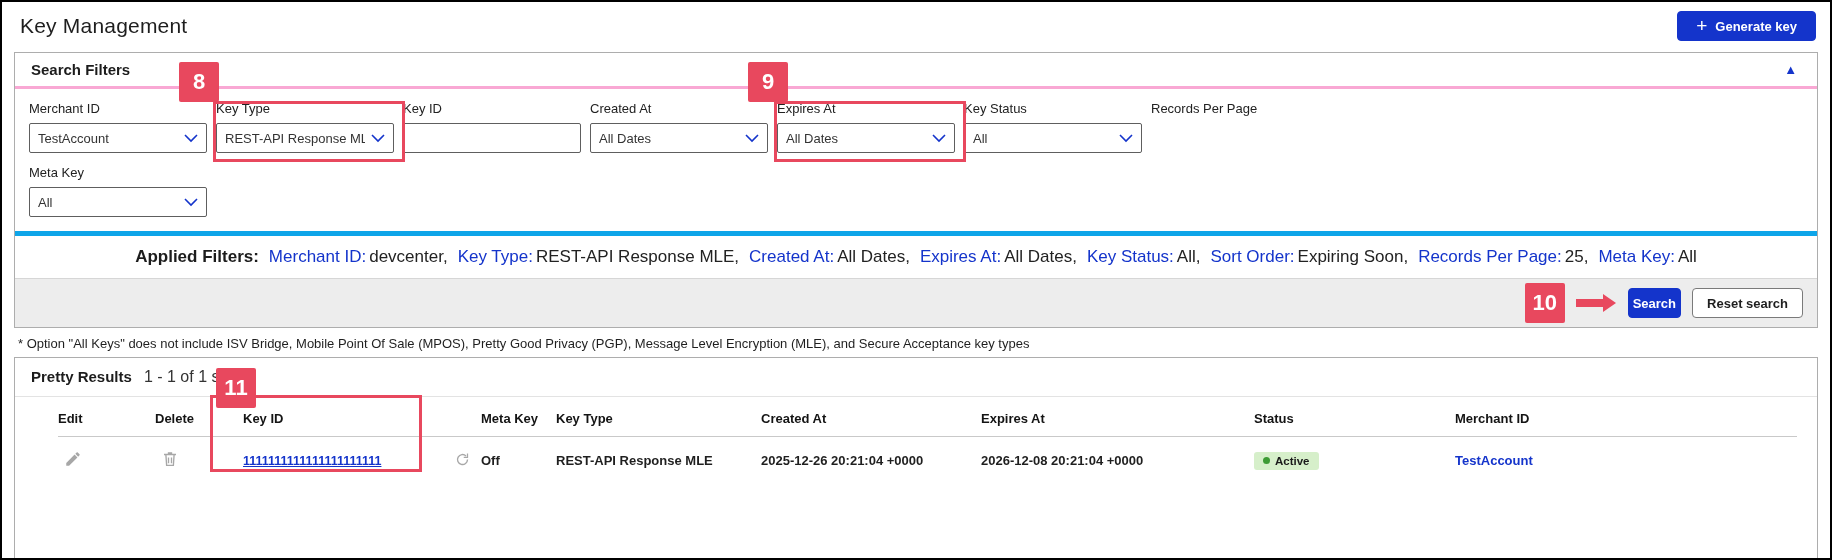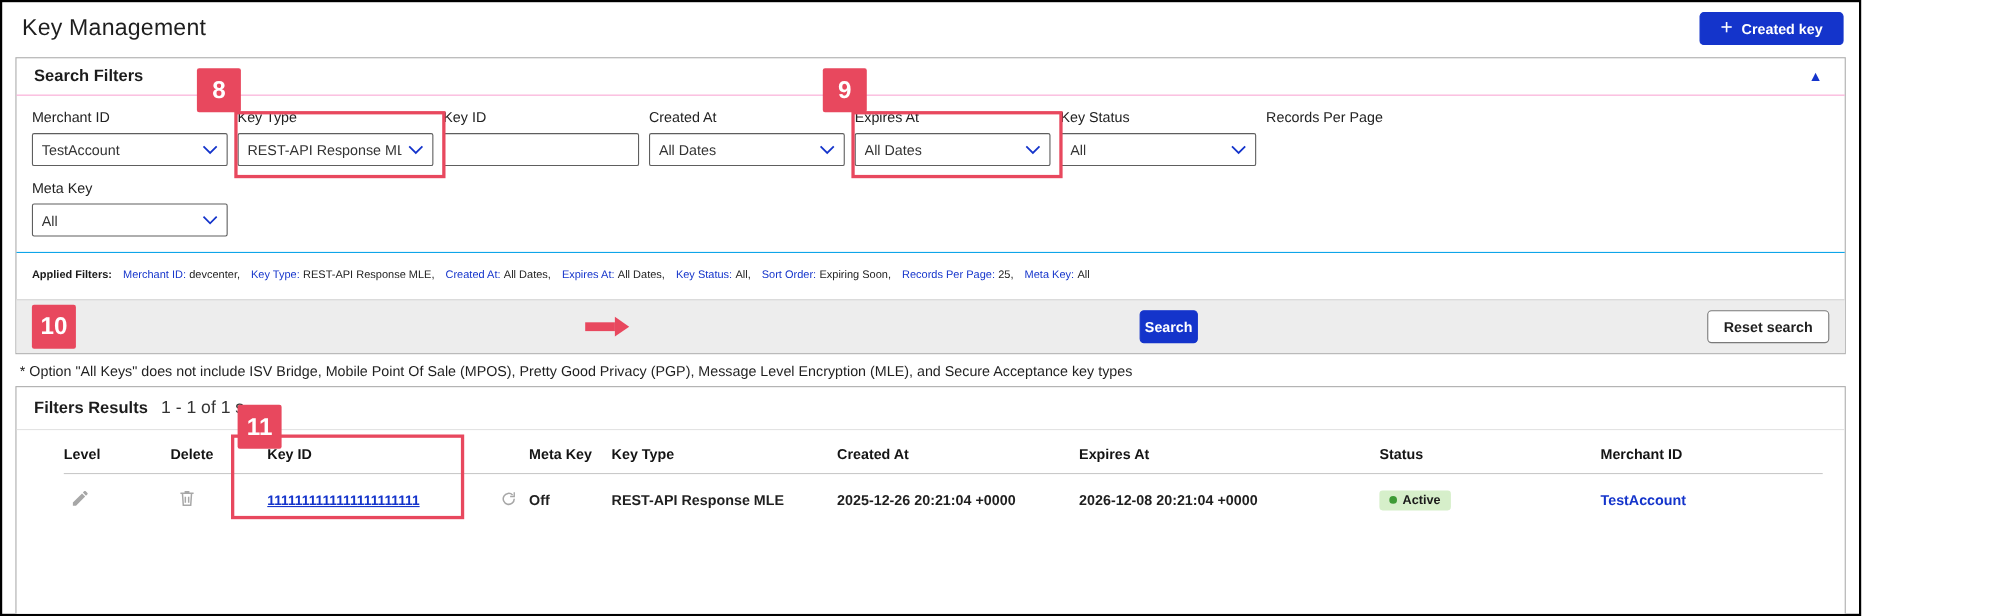--- a/index.html
+++ b/index.html
@@ -5,57 +5,57 @@
 <style>
   :root{
     --accent-blue:#1434cb;
     --annotation-red:#e8485e;
     --status-green-bg:#d6efca;
     --status-green-dot:#3d9b35;
   }
   *{box-sizing:border-box;margin:0;padding:0;}
   html,body{background:#fff;}
   body{font-family:"Liberation Sans","DejaVu Sans",sans-serif;color:#1f1f1f;}
-  .page{position:relative;width:1692px;height:560px;border:2px solid #000;background:#fff;overflow:hidden;}
+  .page{position:relative;width:1832px;height:560px;border:2px solid #000;background:#fff;overflow:hidden;}
 
   
   .topbar{display:flex;justify-content:space-between;align-items:flex-start;padding:9px 14px 0 18px;height:50px;}
   .page-title{font-size:21px;font-weight:500;color:#1e1e1e;letter-spacing:.2px;padding-top:3px;}
   .btn{display:inline-flex;align-items:center;justify-content:center;font-family:inherit;font-size:13px;font-weight:700;border-radius:4px;cursor:pointer;height:30px;}
   .btn-primary{background:var(--accent-blue);color:#fff;border:1px solid var(--accent-blue);padding:0 4px;}
   .btn-secondary{background:#fff;color:#1f1f1f;border:1px solid #7a7a7a;padding:0 14px;}
   .btn-generate{gap:8px;padding:0 18px;}
   .btn-generate .plus{font-size:19px;font-weight:400;line-height:1;margin-top:-2px;}
 
   
   .panel{margin:0 12px;border:1px solid #adadad;background:#fff;}
-  .panel-header{display:flex;justify-content:space-between;align-items:center;padding:8px 20px 8px 16px;border-bottom:1px solid #f9a8d4;}
+  .panel-header{display:flex;justify-content:space-between;align-items:center;padding:8px 20px 8px 16px;border-bottom:3px solid #f9a8d4;}
   .panel-title{font-size:15px;font-weight:700;color:#1c1c1c;}
   .collapse-icon{color:var(--accent-blue);font-size:13px;cursor:pointer;}
 
   
   .filters-body{padding:12px 14px 14px 14px;}
   .filters-row{display:flex;gap:9px;}
   .filters-row + .filters-row{margin-top:12px;}
   .filter-group{width:178px;}
   .filter-label{font-size:13px;color:#222;margin-bottom:7px;}
   .select{display:flex;align-items:center;justify-content:space-between;height:30px;border:1px solid #5e5e5e;border-radius:2px;padding:0 8px 0 8px;background:#fff;cursor:pointer;}
   .select-value{font-size:13px;color:#333;white-space:nowrap;overflow:hidden;}
   .chevron{display:inline-flex;color:var(--accent-blue);flex:0 0 auto;margin-left:6px;}
   .text-input{width:178px;height:30px;border:1px solid #5e5e5e;border-radius:2px;font-family:inherit;font-size:13px;padding:0 8px;color:#333;}
 
   
-  .applied-strip{border-top:1px solid #0ea5e9;padding:12px 14px;font-size:10px;line-height:18px;}
+  .applied-strip{border-top:5px solid #0ea5e9;padding:12px 14px;font-size:17px;line-height:18px;text-align:center;}
   .ap-label{font-weight:700;color:#1c1c1c;}
   .pair{margin-left:10px;white-space:nowrap;}
   .ap-k{color:var(--accent-blue);}
   .ap-v{color:#222;margin-left:3px;}
 
   
-  .actions-row{display:flex;justify-content:space-between;align-items:center;gap:11px;background:#ededed;border-top:1px solid #d6d6d6;padding:4px 14px;min-height:46px;}
+  .actions-row{display:flex;justify-content:flex-end;align-items:center;gap:11px;background:#ededed;border-top:1px solid #d6d6d6;padding:4px 14px;min-height:46px;}
 
   
   .note{margin:8px 0 6px 16px;font-size:13px;color:#1f1f1f;}
 
   
   .results-panel{height:211px;overflow:hidden;}
   .results-header{display:flex;align-items:baseline;gap:12px;padding:10px 16px;border-bottom:1px solid #e3e3e3;}
   .results-count{font-size:16px;color:#333;}
   .table{padding:0 20px 0 43px;}
   .thead{display:flex;padding:14px 0 10px 0;border-bottom:1px solid #c9c9c9;}
@@ -88,21 +88,21 @@
 </style>
 </head>
 <body>
 
 <div class="page">
 
   <div class="topbar">
     <h1 class="page-title">Key Management</h1>
     <button class="btn btn-primary btn-generate">
       <span class="plus">+</span>
-      <span>Created key</span>
+      <span>Generate key</span>
     </button>
   </div>
 
   <section class="panel filters-panel">
     <div class="panel-header">
       <span class="panel-title">Search Filters</span>
       <span class="collapse-icon">▲</span>
     </div>
 
     <div class="filters-body">
@@ -207,27 +207,27 @@
         </span>
       <button class="btn btn-primary">Search</button>
       <button class="btn btn-secondary">Reset search</button>
     </div>
   </section>
 
   <div class="note">* Option "All Keys" does not include ISV Bridge, Mobile Point Of Sale (MPOS), Pretty Good Privacy (PGP), Message Level Encryption (MLE), and Secure Acceptance key types</div>
 
   <section class="panel results-panel">
     <div class="results-header">
-      <span class="panel-title">Filters Results</span>
+      <span class="panel-title">Pretty Results</span>
       <span class="results-count">1 - 1 of 1 s</span>
     </div>
 
     <div class="table">
       <div class="thead">
-        <div class="col col-edit th">Level</div>
+        <div class="col col-edit th">Edit</div>
         <div class="col col-delete th">Delete</div>
         <div class="col col-keyid th">Key ID</div>
         <div class="col col-refresh th"></div>
         <div class="col col-meta th">Meta Key</div>
         <div class="col col-keytype th">Key Type</div>
         <div class="col col-created th">Created At</div>
         <div class="col col-expires th">Expires At</div>
         <div class="col col-status th">Status</div>
         <div class="col col-merchant th">Merchant ID</div>
       </div>

